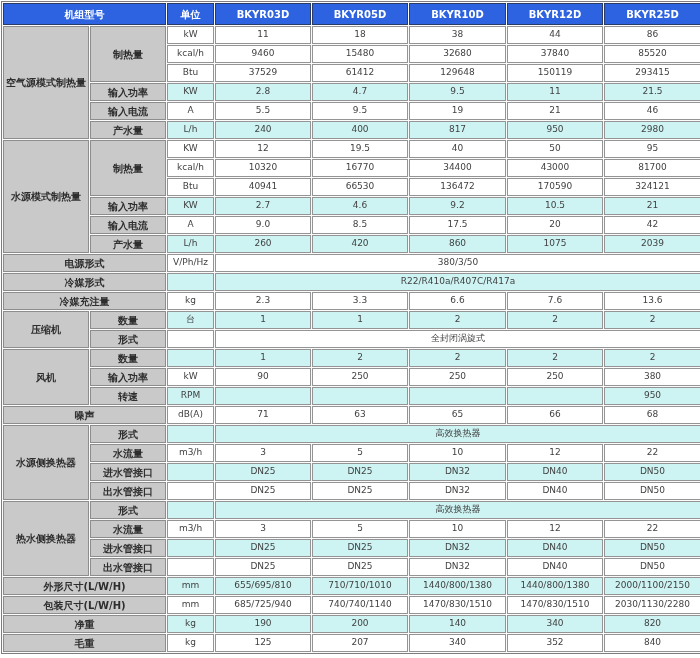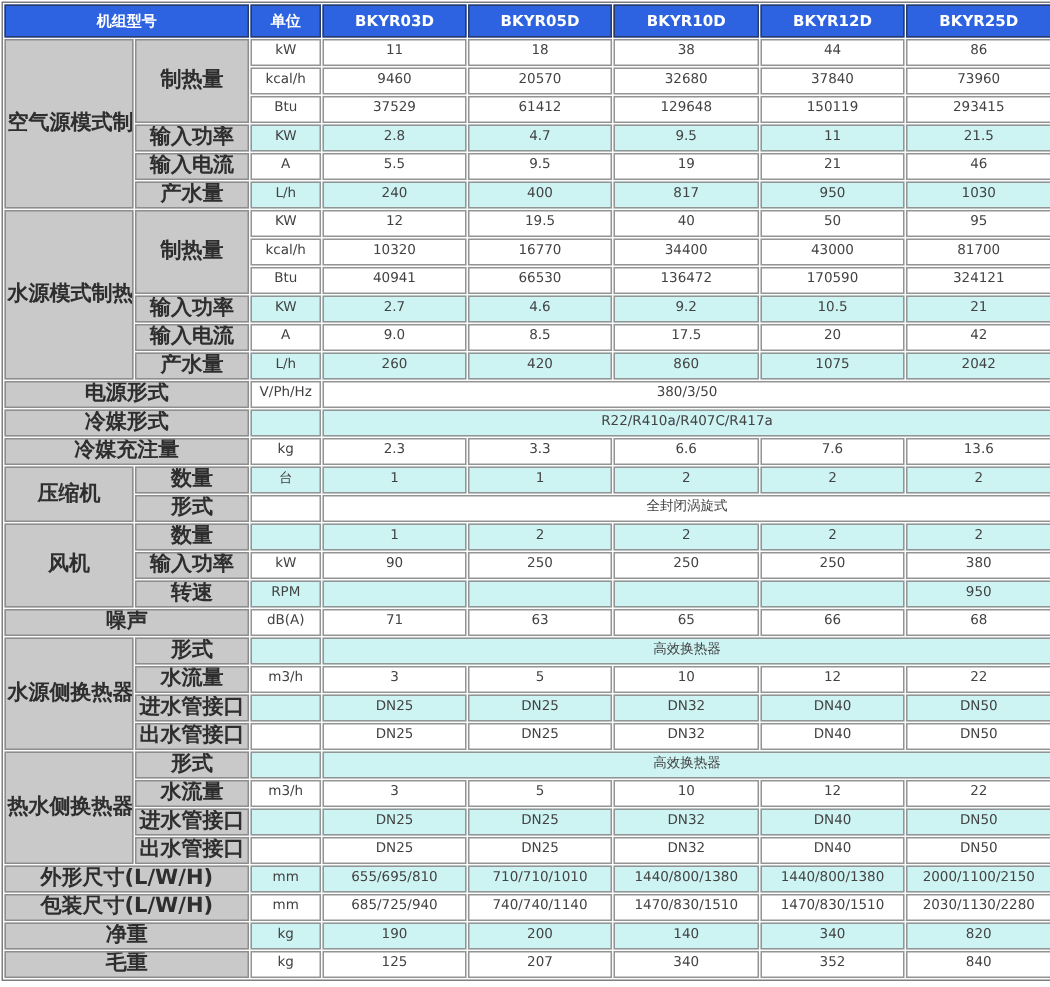--- a/index.html
+++ b/index.html
@@ -40,21 +40,21 @@
     font-weight: bold;
     font-size: 10px;
     height: 20px;
     border: 1px solid #2a3b66;
   }
   td.label {
     background: #c9c9c9;
     color: #2e2e2e;
     font-weight: bold;
     border: 1px solid #8d8d8d;
-    font-size: 14px;
+    font-size: 10px;
   }
   td.w {
     background: #ffffff;
     color: #424242;
     border: 1px solid #949494;
   }
   td.c {
     background: #cdf3f3;
     color: #424242;
     border: 1px solid #949494;
@@ -93,24 +93,24 @@
           <td class="w">kW</td>
           <td class="w">11</td>
           <td class="w">18</td>
           <td class="w">38</td>
           <td class="w">44</td>
           <td class="w">86</td>
         </tr>
         <tr>
           <td class="w">kcal/h</td>
           <td class="w">9460</td>
-          <td class="w">20570</td>
+          <td class="w">15480</td>
           <td class="w">32680</td>
           <td class="w">37840</td>
-          <td class="w">73960</td>
+          <td class="w">85520</td>
         </tr>
         <tr>
           <td class="w">Btu</td>
           <td class="w">37529</td>
           <td class="w">61412</td>
           <td class="w">129648</td>
           <td class="w">150119</td>
           <td class="w">293415</td>
         </tr>
         <tr>
@@ -131,21 +131,21 @@
           <td class="w">21</td>
           <td class="w">46</td>
         </tr>
         <tr>
           <td class="label" rowspan="1">产水量</td>
           <td class="c">L/h</td>
           <td class="c">240</td>
           <td class="c">400</td>
           <td class="c">817</td>
           <td class="c">950</td>
-          <td class="c">1030</td>
+          <td class="c">2980</td>
         </tr>
         <tr>
           <td class="label" rowspan="6">水源模式制热量</td>
           <td class="label" rowspan="3">制热量</td>
           <td class="w">KW</td>
           <td class="w">12</td>
           <td class="w">19.5</td>
           <td class="w">40</td>
           <td class="w">50</td>
           <td class="w">95</td>
@@ -184,21 +184,21 @@
           <td class="w">20</td>
           <td class="w">42</td>
         </tr>
         <tr>
           <td class="label" rowspan="1">产水量</td>
           <td class="c">L/h</td>
           <td class="c">260</td>
           <td class="c">420</td>
           <td class="c">860</td>
           <td class="c">1075</td>
-          <td class="c">2042</td>
+          <td class="c">2039</td>
         </tr>
         <tr>
           <td class="label" colspan="2">电源形式</td>
           <td class="w">V/Ph/Hz</td>
           <td class="w" colspan="5">380/3/50</td>
         </tr>
         <tr>
           <td class="label" colspan="2">冷媒形式</td>
           <td class="c"></td>
           <td class="c" colspan="5">R22/R410a/R407C/R417a</td>

